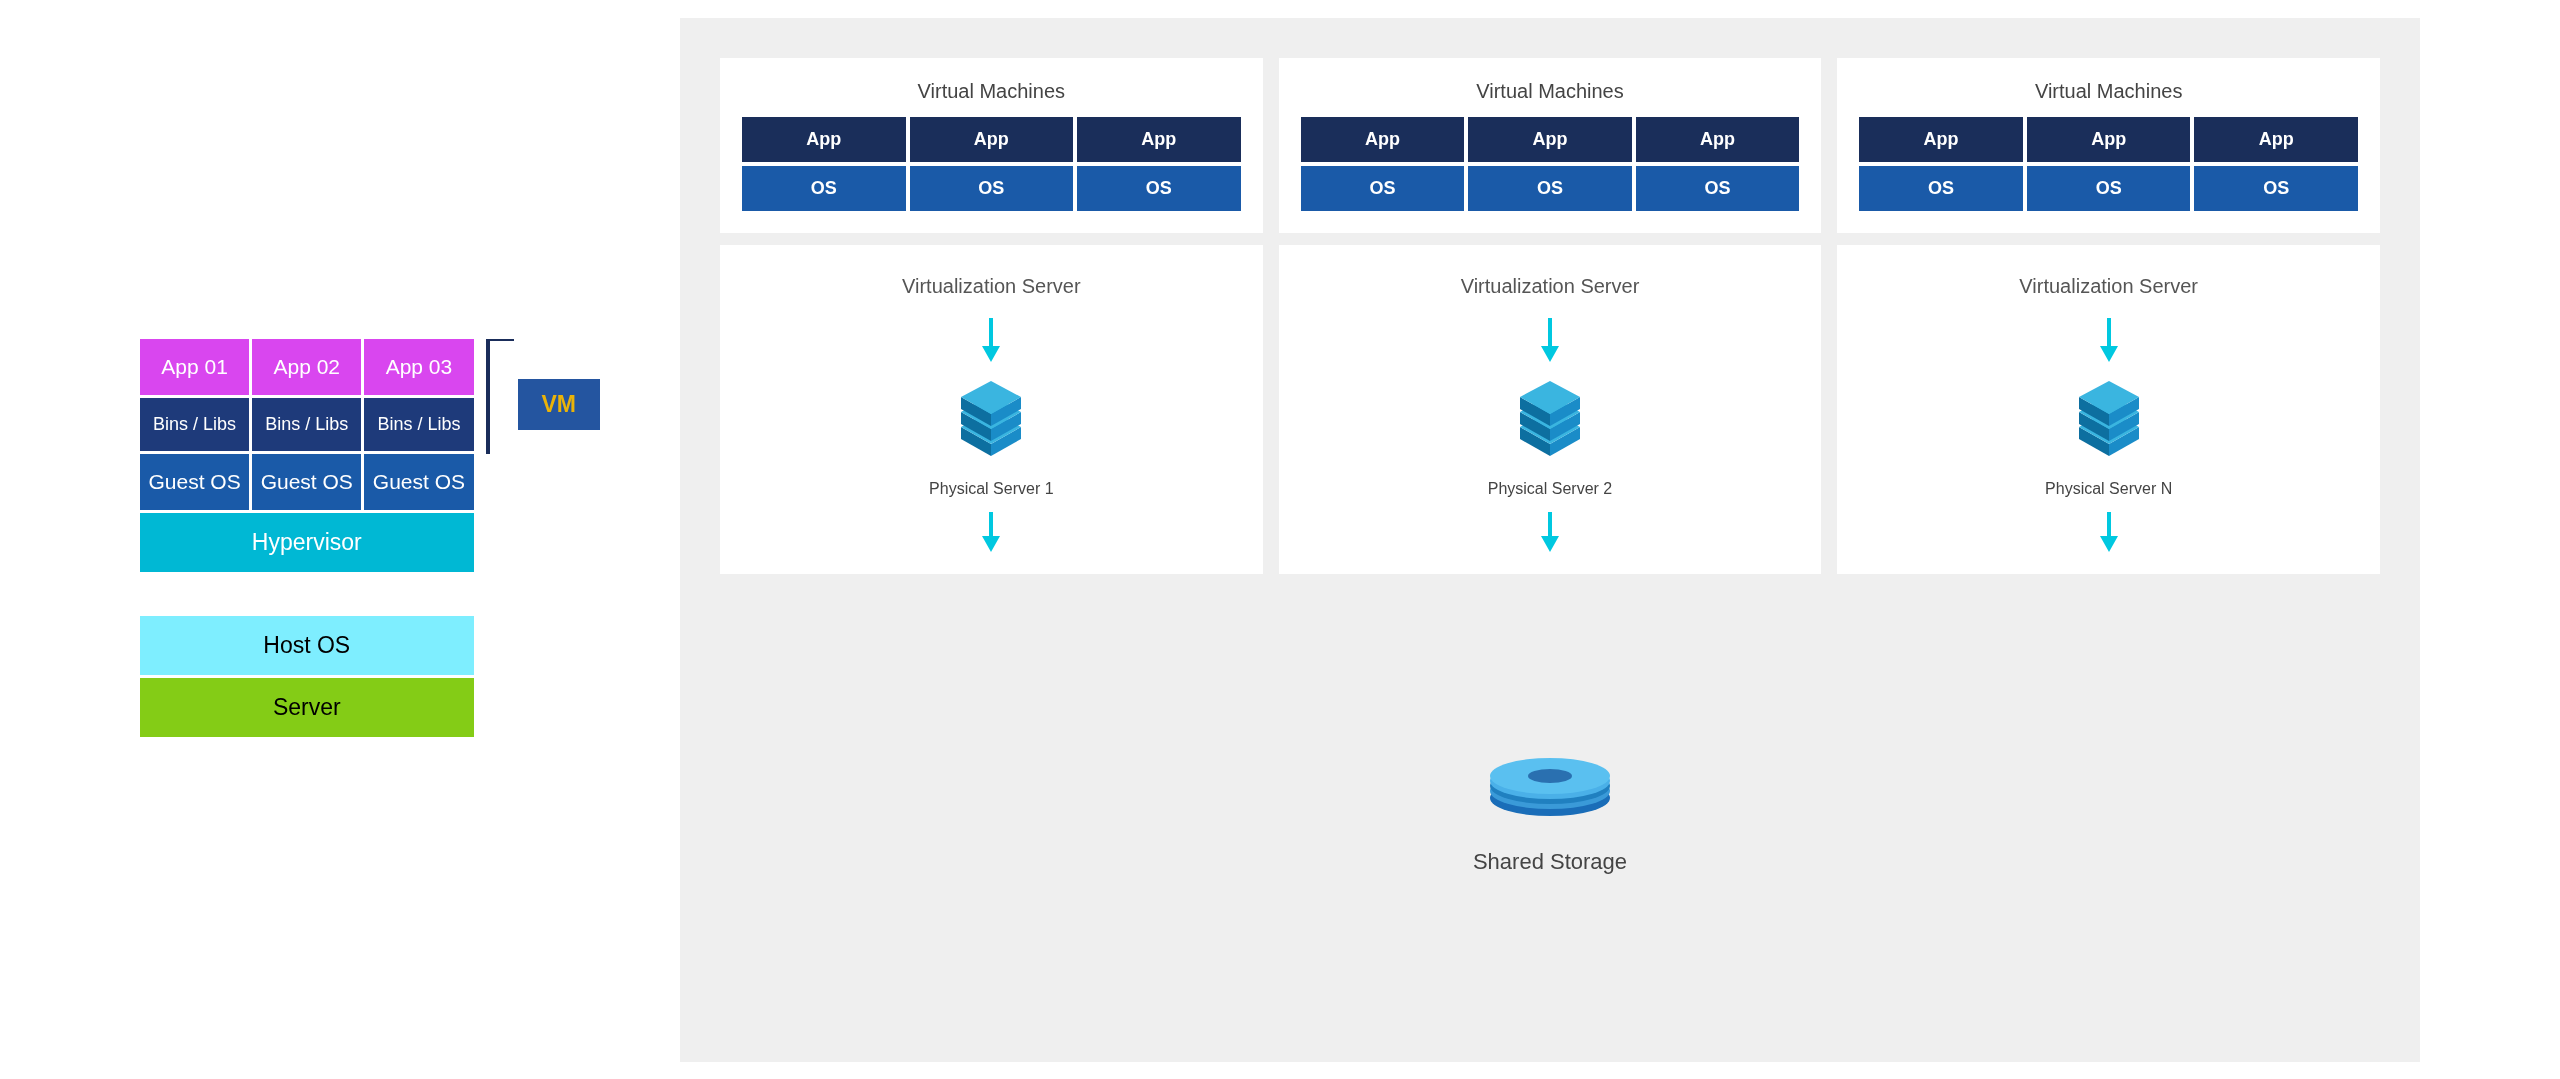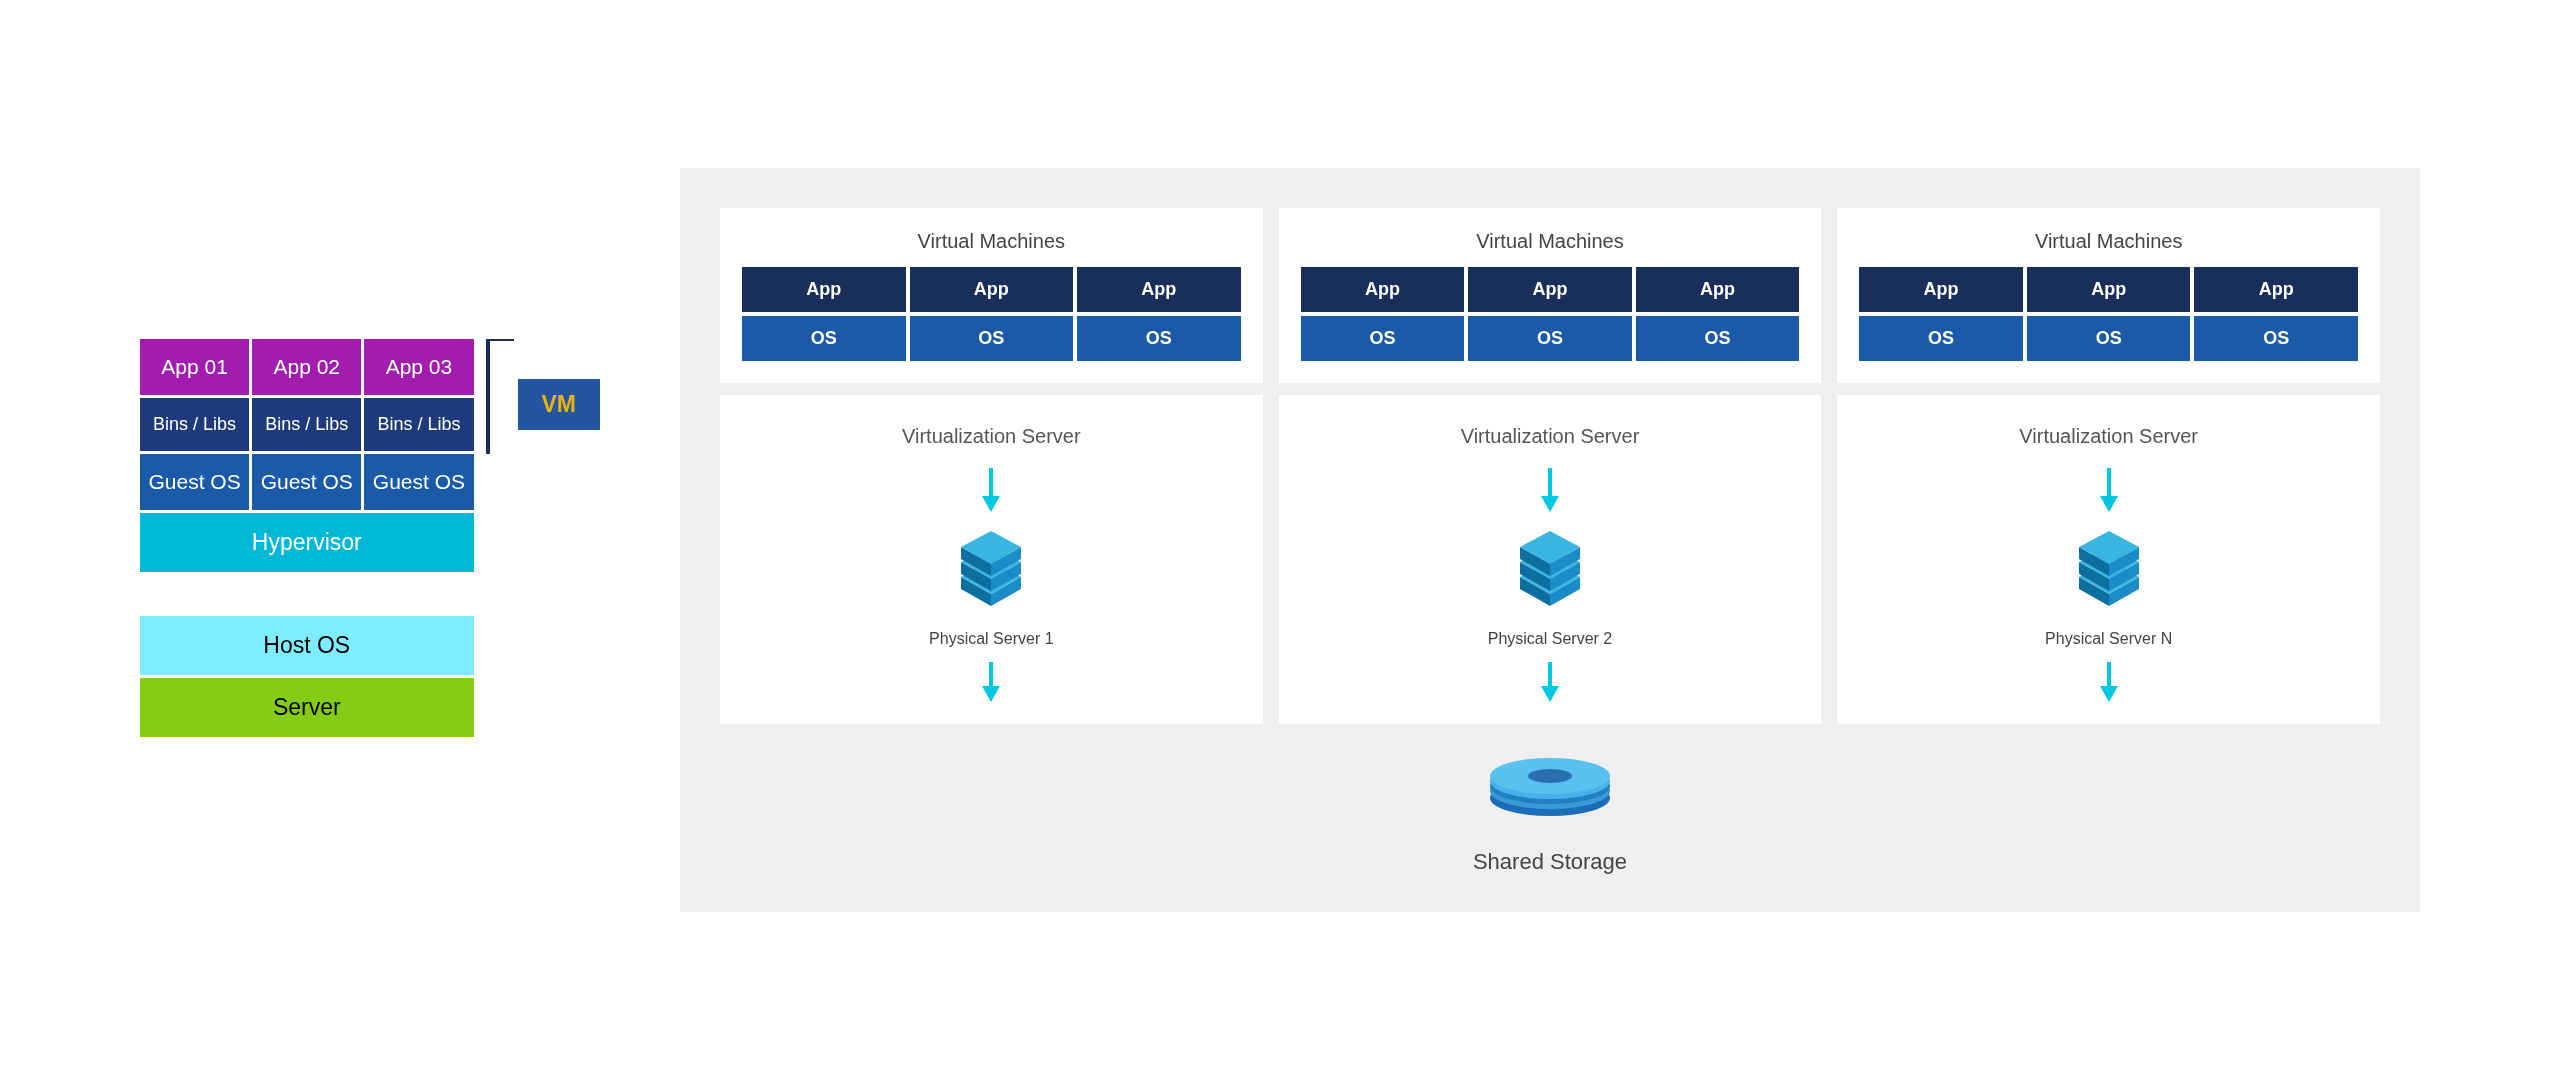--- a/index.html
+++ b/index.html
@@ -47,32 +47,32 @@
       flex: 1;
       display: flex;
       align-items: center;
       justify-content: center;
       font-size: 21px;
       padding: 16px 8px;
       color: white;
       text-align: center;
     }
 
-    .cell-dark-navy { background: #a21caf; }
+    .cell-dark-navy { background: #d946ef; }
     .cell-navy { background: #1e3a7a; }
     .cell-blue { background: #1a5aa8; }
     .cell-cyan-dark { background: #00b8d4; }
     .cell-cyan-light { background: #7eeeff; color: #000; }
     .cell-cyan-pale { background: #84cc16; color: #000; }
     .cell-full { width: 100%; }
 
     .right-diagram {
       flex: 1;
       background: #efefef;
-      height: 744px;
+      height: 1044px;
       padding: 40px 40px 30px 40px;
       display: flex;
       flex-direction: column;
       gap: 12px;
     }
 
     .three-col {
       display: grid;
       grid-template-columns: 1fr 1fr 1fr;
       gap: 16px;

